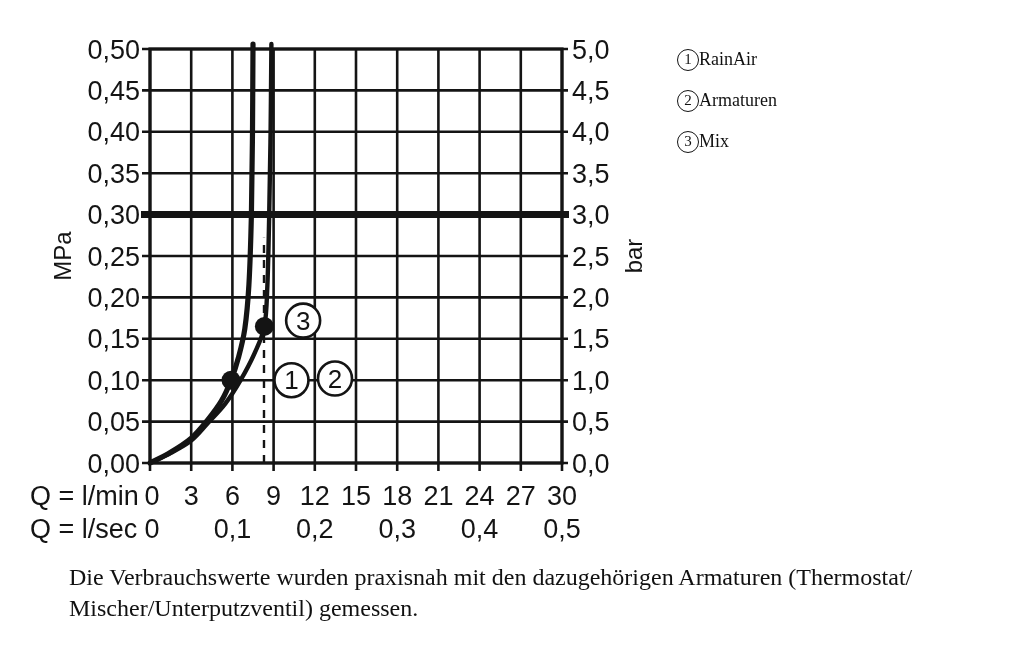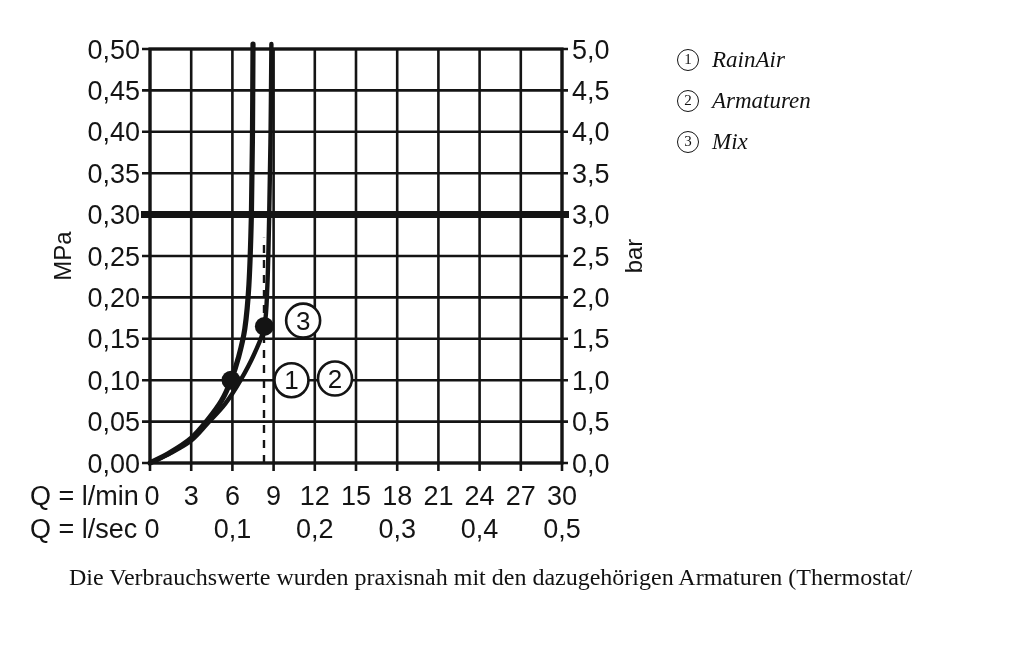--- a/index.html
+++ b/index.html
@@ -7,21 +7,21 @@
        font-family:"Liberation Sans",sans-serif;color:#111;}
   #stage{position:absolute;inset:0;}
   svg text{fill:#141414;}
 
   .legend{position:absolute;left:677px;top:45px;}
   .legend-row{display:flex;align-items:center;margin-bottom:12px;height:29px;}
   .legend-badge{width:22px;height:22px;border:1.7px solid #141414;border-radius:50%;
       display:flex;align-items:center;justify-content:center;
       font-family:"Liberation Serif",serif;font-size:15px;line-height:1;
       box-sizing:border-box;}
-  .legend-label{margin-left:13px;font-family:"Liberation Serif",serif;font-size:23px;font-style:italic;}
+  .legend-label{font-family:"Liberation Serif",serif;font-size:18px;}
 
   .caption{position:absolute;left:31px;top:562px;width:965px;
       font-family:"Liberation Serif",serif;font-size:24px;line-height:30.5px;margin-left:38px;}
 </style>
 </head>
 <body>
 
 <div id="stage">
   <svg id="chart" width="1024" height="652" viewBox="0 0 1024 652">
       <line x1="142" y1="463" x2="568" y2="463" stroke="#141414" stroke-width="2.6"></line>
@@ -114,14 +114,15 @@
       <span class="legend-label">Armaturen</span>
     </div>
     <div class="legend-row">
       <span class="legend-badge">3</span>
       <span class="legend-label">Mix</span>
     </div>
   </div>
 
   <div class="caption">
     <span>Die Verbrauchswerte wurden praxisnah mit den dazugehörigen Armaturen (Thermostat/</span><br>
+    <span>Mischer/Unterputzventil) gemessen.</span>
   </div>
 </div>
 
 </body></html>

